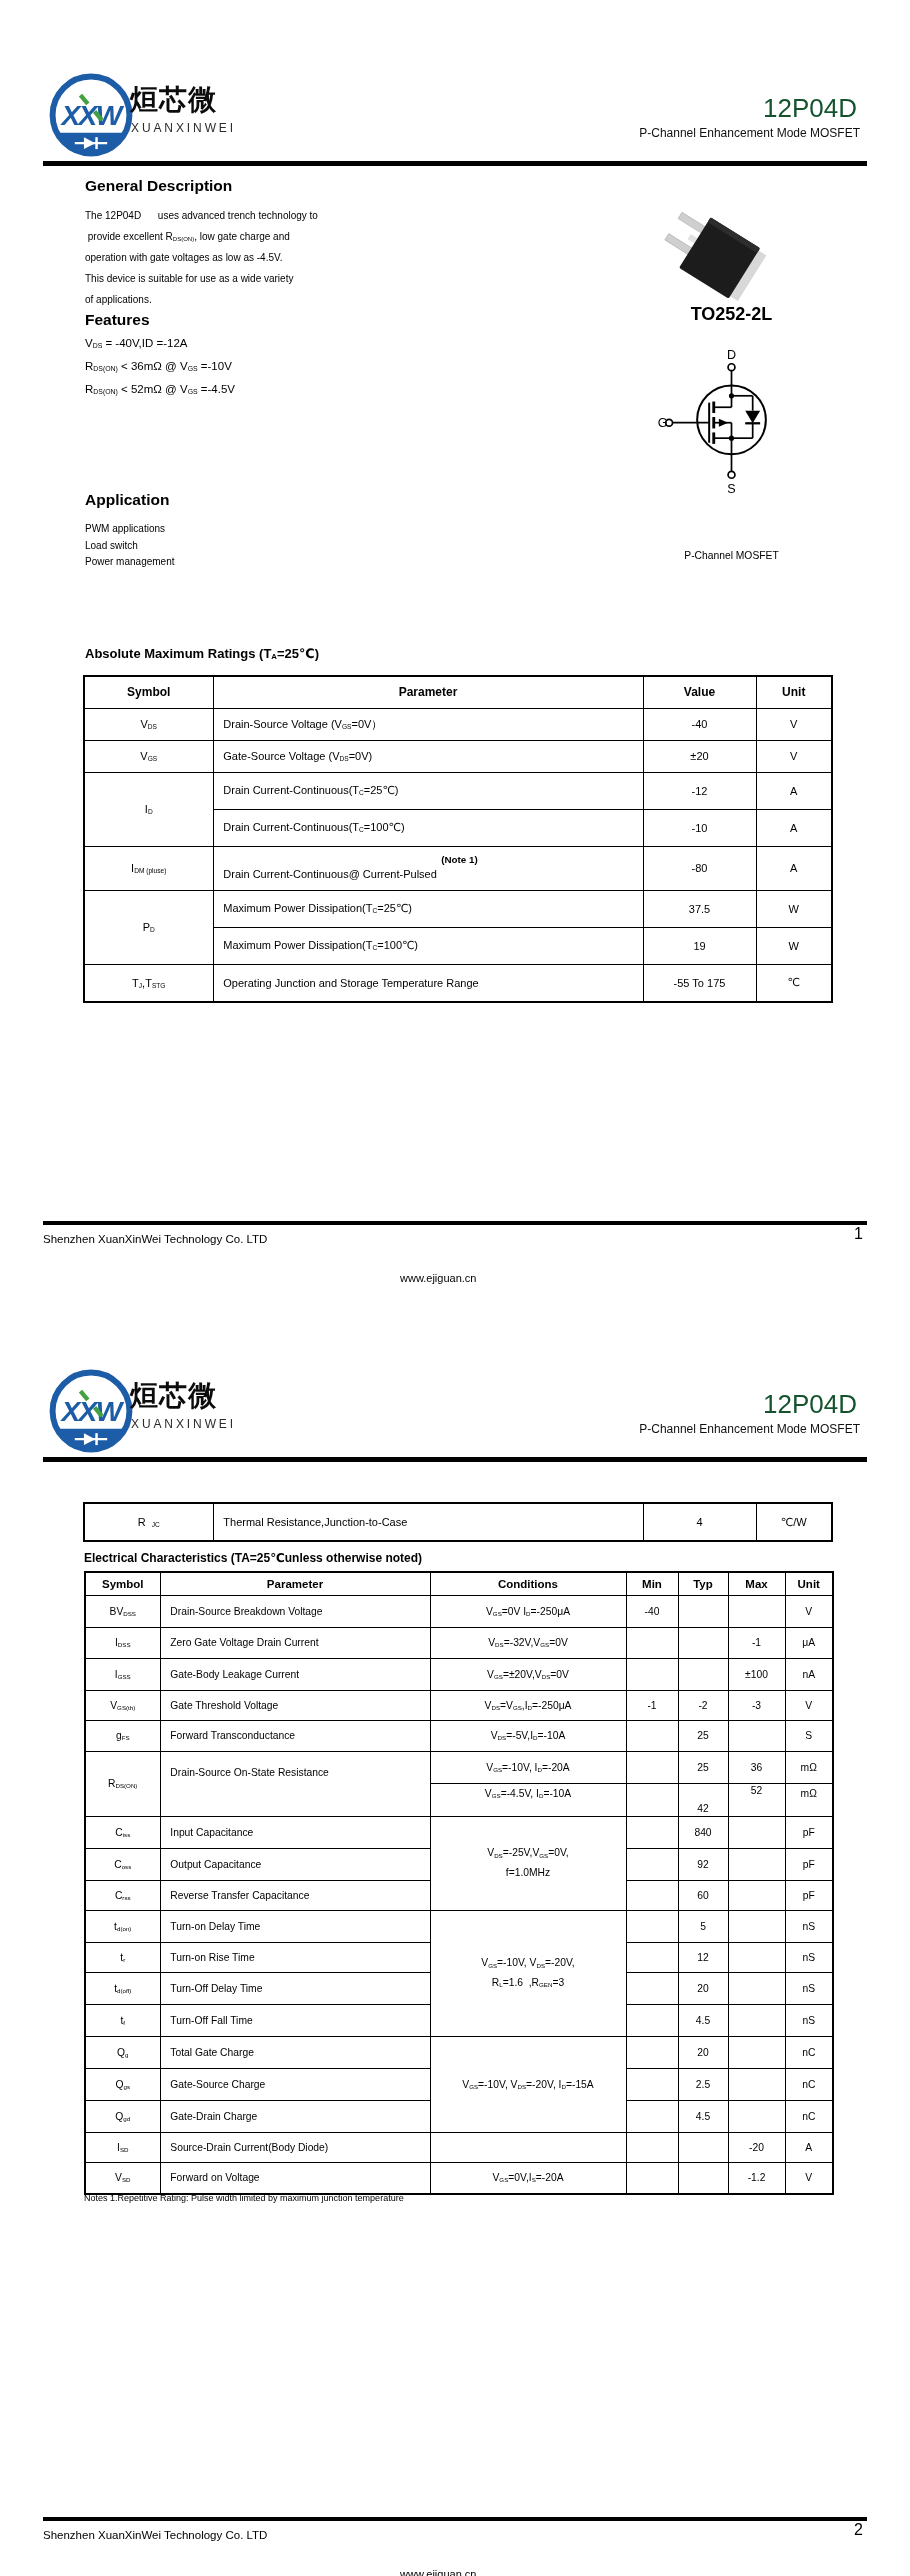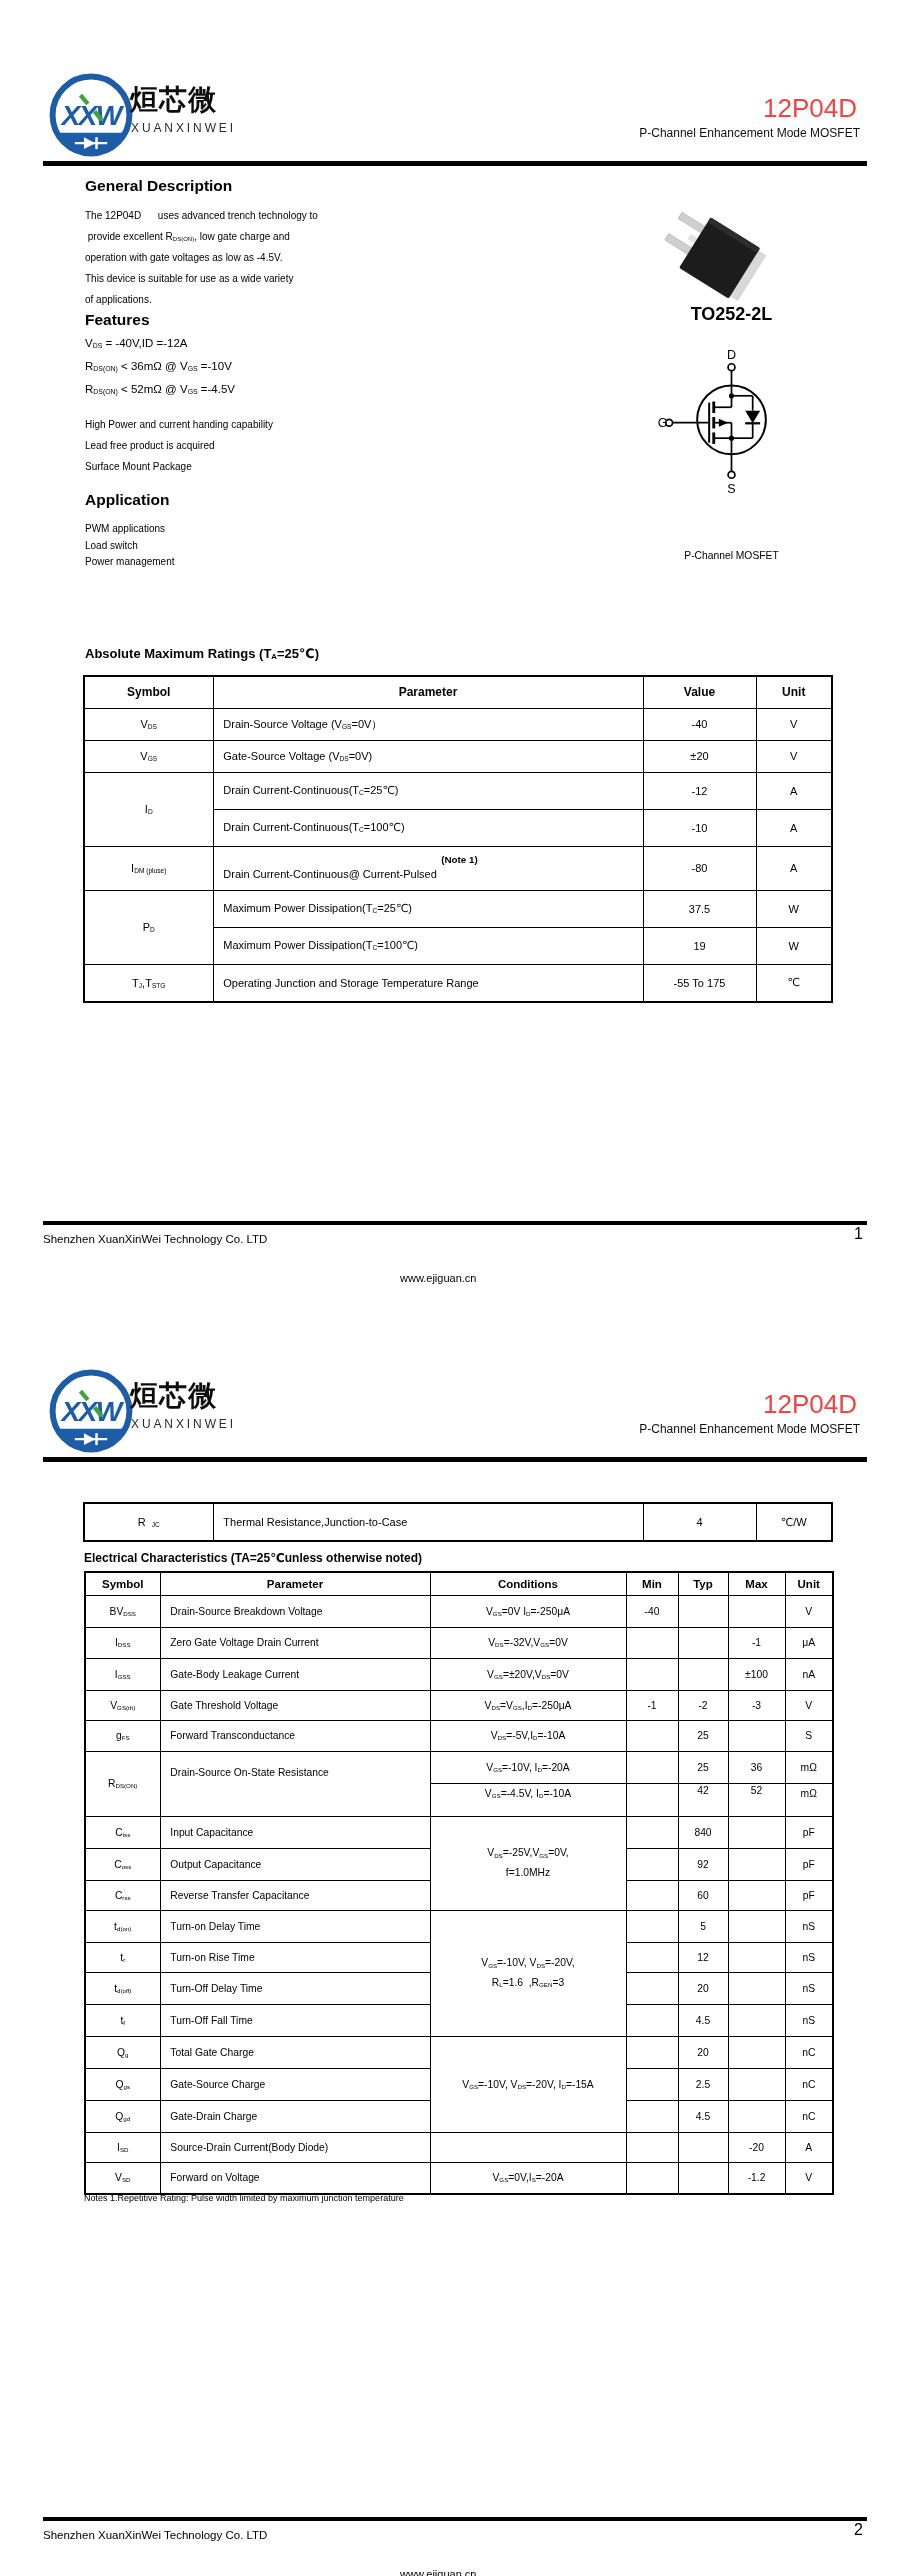--- a/index.html
+++ b/index.html
@@ -6,21 +6,21 @@
   html, body { margin:0; padding:0; background:#ffffff; }
   body { font-family:"Liberation Sans","DejaVu Sans",sans-serif; color:#000; width:910px; }
   .page { position:relative; width:910px; height:1288px; background:#fff; overflow:hidden;margin-top:8px; }
   .abs { position:absolute; }
   .pre { white-space:pre; }
   sub { font-size:60%; line-height:0; position:relative; top:0.18em; vertical-align:baseline; }
 
   
   .brand-cn { left:130px; top:73px; font-size:28px; font-weight:700; letter-spacing:1.1px; color:#0c0c0c; }
   .brand-en { left:131px; top:113px; font-size:12px; letter-spacing:2.9px; color:#2b2b2b; }
-  .part-no  { right:53px; top:85px; font-size:26px; color:#ef4444; }
+  .part-no  { right:53px; top:85px; font-size:26px; color:#14532d; }
   .subtitle { right:50px; top:118px; font-size:12px; color:#111; }
   .hdr-rule { left:43px; top:153px; width:824px; height:4.6px; background:#000; }
 
   
   .ft-rule   { left:43px; top:1213px; width:824px; height:4px; background:#000; }
   .ft-company{ left:43px;  top:1225px; font-size:11.5px; }
   .ft-site   { left:400px; top:1264px; font-size:11px; }
   .ft-page   { right:47px; top:1217px; font-size:16px; }
 
   
@@ -82,25 +82,20 @@
     <div class="pre">operation with gate voltages as low as -4.5V.</div>
     <div class="pre">This device is suitable for use as a wide variety</div>
     <div class="pre">of applications.</div>
   </div>
 
   <div class="abs sec-title" style="left:85px; top:303px;">Features</div>
   <div class="abs feat-specs">
     <div>V<sub>DS</sub> = -40V,ID =-12A</div>
     <div>R<sub>DS(ON)</sub> &lt; 36mΩ @ V<sub>GS</sub> =-10V</div>
     <div>R<sub>DS(ON)</sub> &lt; 52mΩ @ V<sub>GS</sub> =-4.5V</div>
-  </div>
-  <div class="abs feat-bul">
-    <div>High Power and current handing capability</div>
-    <div>Lead free product is acquired</div>
-    <div>Surface Mount Package</div>
   </div>
 
   <div class="abs sec-title" style="left:85px; top:483px;">Application</div>
   <div class="abs app-items">
     <div>PWM applications</div>
     <div>Load switch</div>
     <div>Power management</div>
   </div>
 
   <svg class="abs" style="left:648px; top:200px;" width="143" height="103" viewBox="0 0 250 180">
@@ -333,21 +328,21 @@
         <td rowspan="2" class="param" style="vertical-align:top; padding-top:15px;">Drain-Source On-State Resistance</td>
         <td>V<sub>GS</sub>=-10V, I<sub>D</sub>=-20A</td>
         <td></td>
         <td>25</td>
         <td>36</td>
         <td>mΩ</td>
       </tr>
       <tr style="height:33px">
         <td style="vertical-align:top; padding-top:4.6px;">V<sub>GS</sub>=-4.5V, I<sub>D</sub>=-10A</td>
         <td style="vertical-align:top; padding-top:4.6px;"></td>
-        <td style="vertical-align:top; padding-top:1px;">42</td>
+        <td style="vertical-align:top; padding-top:19px;">42</td>
         <td style="vertical-align:top; padding-top:1px;">52</td>
         <td style="vertical-align:top; padding-top:4.6px;">mΩ</td>
       </tr>
       <tr style="height:32px">
         <td>C<sub>iss</sub></td>
         <td class="param">Input Capacitance</td>
         <td rowspan="3" class="cond2">
           <div>V<sub>DS</sub>=-25V,V<sub>GS</sub>=0V,</div>
           <div>f=1.0MHz</div>
         </td>

